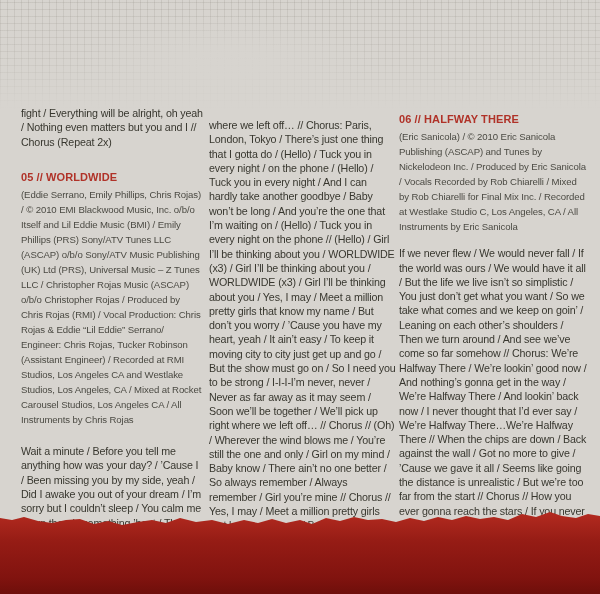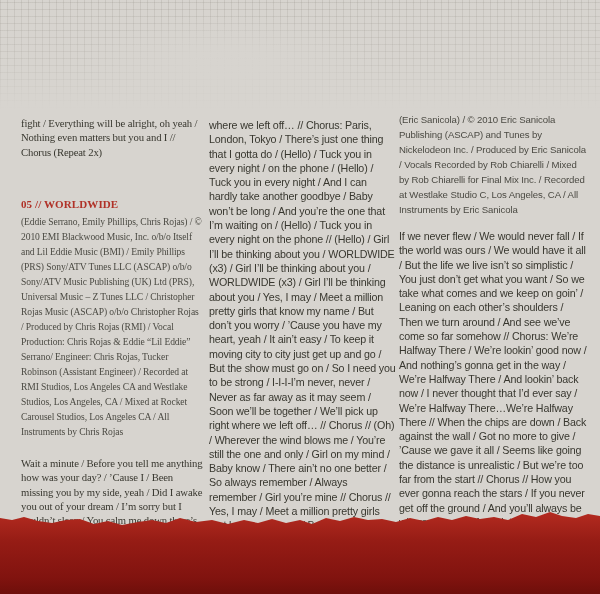--- a/index.html
+++ b/index.html
@@ -20,38 +20,38 @@
       repeating-linear-gradient(0deg, rgba(125,120,110,0.16) 0 1px, rgba(0,0,0,0) 1px 7px),
       repeating-linear-gradient(90deg, rgba(125,120,110,0.16) 0 1px, rgba(0,0,0,0) 1px 7px);
   }
   .col {
     position: absolute;
     color: #3b3a35;
     font-size: 10.7px;
     line-height: 14.3px;
     letter-spacing: -0.15px;
   }
-  .col-1 { left: 21px;  top: 116px; width: 182px; font-family: Liberation Serif, serif; }
+  .col-1 { left: 21px;  top: 106px; width: 182px; }
   .col-2 { left: 209px; top: 118px; width: 188px; }
   .col-3 { left: 399px; top: 112px; width: 190px; }
   .lyrics { color: #38372f; }
   .heading {
     color: #b03228;
     font-weight: bold;
     font-size: 11px;
     letter-spacing: 0.1px;
     margin: 0 0 3px 0;
   }
   .credits {
     color: #4b4a43;
     font-size: 9.6px;
     line-height: 15px;
     letter-spacing: -0.1px;
   }
-  .col-1 .heading { margin-top: 38px; }
+  .col-1 .heading { margin-top: 21px; }
   .col-1 .lyrics-2 { margin-top: 17px; }
   .col-3 .lyrics-1 { margin-top: 12px; }
   .torn-band {
     position: absolute; left: 0; bottom: 0;
     width: 600px; height: 86px;
     display: block;
   }
 </style>
 </head>
 <body>
@@ -63,20 +63,21 @@
   <div class="heading">05 // WORLDWIDE</div>
   <div class="credits">(Eddie Serrano, Emily Phillips, Chris Rojas) / © 2010 EMI Blackwood Music, Inc. o/b/o Itself and Lil Eddie Music (BMI) / Emily Phillips (PRS) Sony/ATV Tunes LLC (ASCAP) o/b/o Sony/ATV Music Publishing (UK) Ltd (PRS), Universal Music – Z Tunes LLC / Christopher Rojas Music (ASCAP) o/b/o Christopher Rojas / Produced by Chris Rojas (RMI) / Vocal Production: Chris Rojas &amp; Eddie “Lil Eddie” Serrano/ Engineer: Chris Rojas, Tucker Robinson (Assistant Engineer) / Recorded at RMI Studios, Los Angeles CA and Westlake Studios, Los Angeles, CA / Mixed at Rocket Carousel Studios, Los Angeles CA / All Instruments by Chris Rojas</div>
   <div class="lyrics lyrics-2">Wait a minute / Before you tell me anything how was your day? / ’Cause I / Been missing you by my side, yeah / Did I awake you out of your dream / I’m sorry but I couldn’t sleep / You calm me down there’s something ’bout / The sound of your voice / I-I-I-I’m never, never / Never as far away as it may seem / Soon we’ll be together / We’ll pick up right</div>
 </div>
 
 <div class="col col-2">
   <div class="lyrics">where we left off… // Chorus: Paris, London, Tokyo / There’s just one thing that I gotta do / (Hello) / Tuck you in every night / on the phone / (Hello) / Tuck you in every night / And I can hardly take another goodbye / Baby won’t be long / And you’re the one that I’m waiting on / (Hello) / Tuck you in every night on the phone // (Hello) / Girl I’ll be thinking about you / WORLDWIDE (x3) / Girl I’ll be thinking about you / WORLDWIDE (x3) / Girl I’ll be thinking about you / Yes, I may / Meet a million pretty girls that know my name / But don’t you worry / ’Cause you have my heart, yeah / It ain’t easy / To keep it moving city to city just get up and go / But the show must go on / So I need you to be strong / I-I-I-I’m never, never / Never as far away as it may seem / Soon we’ll be together / We’ll pick up right where we left off… // Chorus // (Oh) / Wherever the wind blows me / You’re still the one and only / Girl on my mind / Baby know / There ain’t no one better / So always remember / Always remember / Girl you’re mine // Chorus // Yes, I may / Meet a million pretty girls that know my name / But don’t you worry / ’Cause you have my heart, yeah</div>
 </div>
 
 <div class="col col-3">
+  <div class="heading">06 // HALFWAY THERE</div>
   <div class="credits">(Eric Sanicola) / © 2010 Eric Sanicola Publishing (ASCAP) and Tunes by Nickelodeon Inc. / Produced by Eric Sanicola / Vocals Recorded by Rob Chiarelli / Mixed by Rob Chiarelli for Final Mix Inc. / Recorded at Westlake Studio C, Los Angeles, CA / All Instruments by Eric Sanicola</div>
   <div class="lyrics lyrics-1">If we never flew / We would never fall / If the world was ours / We would have it all / But the life we live isn’t so simplistic / You just don’t get what you want / So we take what comes and we keep on goin’ / Leaning on each other’s shoulders / Then we turn around / And see we’ve come so far somehow // Chorus: We’re Halfway There / We’re lookin’ good now / And nothing’s gonna get in the way / We’re Halfway There / And lookin’ back now / I never thought that I’d ever say / We’re Halfway There…We’re Halfway There // When the chips are down / Back against the wall / Got no more to give / ’Cause we gave it all / Seems like going the distance is unrealistic / But we’re too far from the start // Chorus // How you ever gonna reach the stars / If you never get off the ground / And you’ll always be where you are / If you let life knock you down // Chorus</div>
 </div>
 
 <svg class="torn-band" viewBox="0 0 600 86" preserveAspectRatio="none">
   <defs>
     <linearGradient id="redGrad" x1="0" y1="0" x2="0" y2="1">
       <stop offset="0" stop-color="#b42b20"></stop>
       <stop offset="0.35" stop-color="#961c15"></stop>
       <stop offset="0.8" stop-color="#81130f"></stop>

